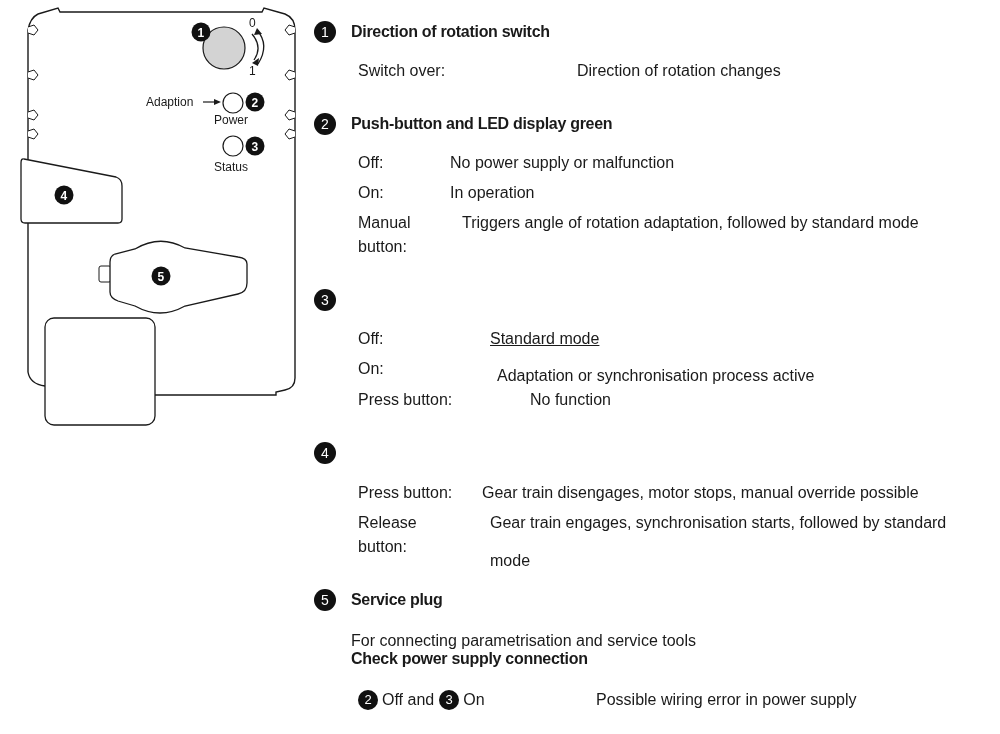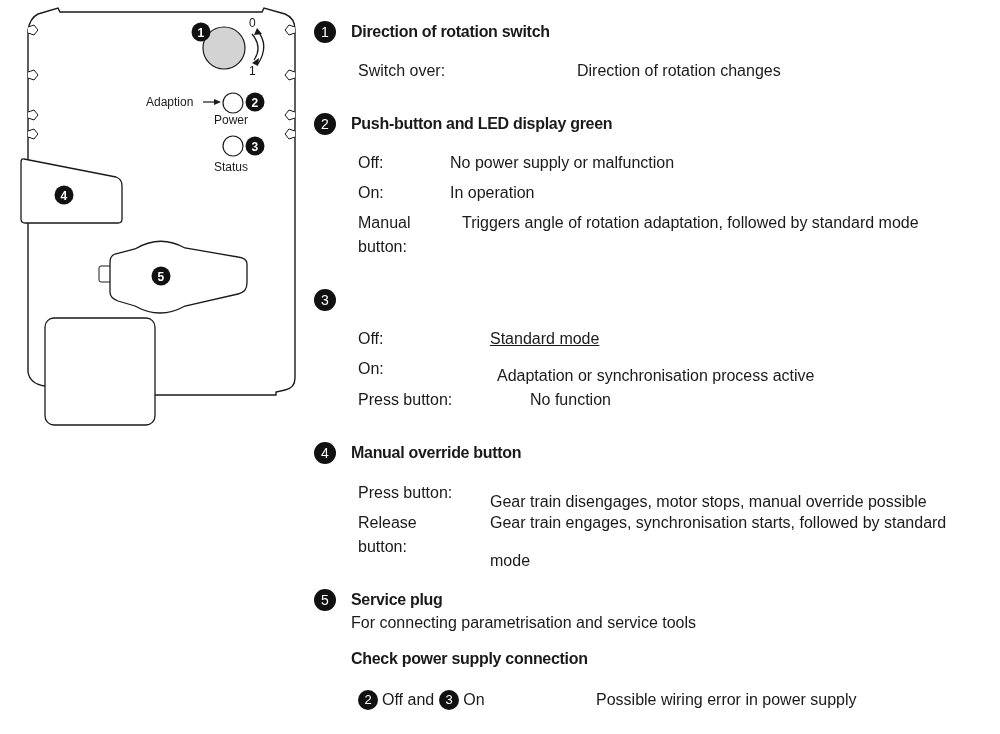--- a/index.html
+++ b/index.html
@@ -127,41 +127,40 @@
     <span class="v" style="left:139px; white-space:nowrap;margin-top:7px;">Adaptation or synchronisation process active</span>
   </div>
   <div class="row" style="top:388px;">
     <span class="k" style="width:140px;">Press button:</span>
     <span class="v" style="left:139px; white-space:nowrap;margin-left:33px;">No function</span>
   </div>
 
   <div class="sec" style="top:441px;">
     <div class="head">
       <span class="num">4</span>
-      <span class="title">Manual override button</span>
     </div>
   </div>
   <div class="row" style="top:481px;">
     <span class="k" style="width:140px;">Press button:</span>
-    <span class="v" style="left:132px; white-space:nowrap;margin-top:9px;">Gear train disengages, motor stops, manual override possible</span>
+    <span class="v" style="left:124px; white-space:nowrap;">Gear train disengages, motor stops, manual override possible</span>
   </div>
   <div class="row" style="top:511px;">
     <span class="k">Release</span>
     <span class="k" style="top:24px;">button:</span>
     <span class="v" style="left:132px; white-space:nowrap;">Gear train engages, synchronisation starts, followed by standard</span>
     <span class="v" style="left:132px; top:38px; white-space:nowrap;">mode</span>
   </div>
 
   <div class="sec" style="top:588px;">
     <div class="head">
       <span class="num">5</span>
       <span class="title">Service plug</span>
     </div>
   </div>
-  <div class="plain" style="top:614px;">For connecting parametrisation and service tools</div>
+  <div class="plain" style="top:632px;">For connecting parametrisation and service tools</div>
   <div class="subhead" style="top:650px;">Check power supply connection</div>
   <div class="row" style="top:688px; left:44px;">
     <span style="position:absolute; left:0; top:0; display:flex; align-items:center; white-space:nowrap; height:24px;">
       <span class="num sm">2</span>
       <span>Off and</span>
       <span class="num sm" style="margin-left:5px;">3</span>
       <span>On</span>
     </span>
     <span class="v" style="left:238px; white-space:nowrap;">Possible wiring error in power supply</span>
   </div>

